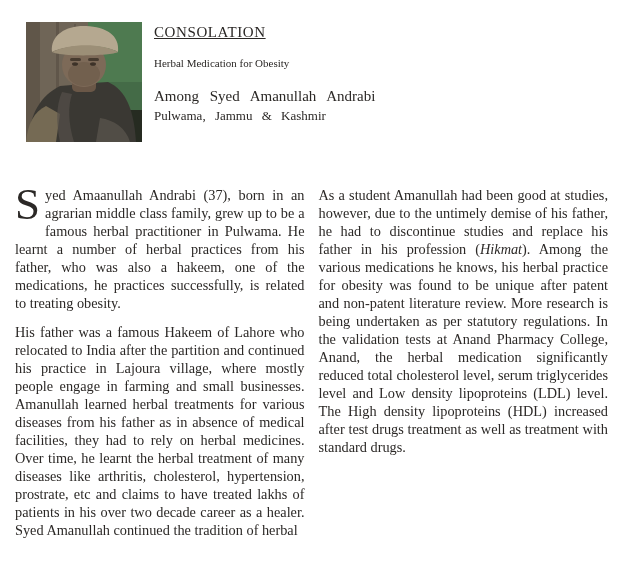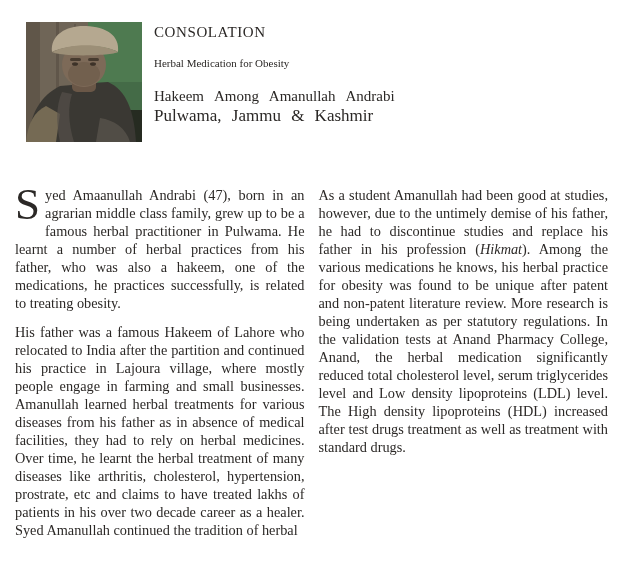--- a/index.html
+++ b/index.html
@@ -25,34 +25,35 @@
     overflow: hidden;
   }
   .header-text {
     margin-left: 12px;
     padding-top: 2px;
   }
   .section-title {
     font-size: 15px;
     line-height: 16px;
     letter-spacing: 0.6px;
+    text-decoration: underline;
   }
   .article-title {
     font-size: 11px;
     line-height: 16px;
     margin-top: 15px;
   }
   .author-block { margin-top: 16px; }
   .author-name {
     font-size: 15px;
     line-height: 19px;
     word-spacing: 7px;
   }
   .author-location {
-    font-size: 17px;
+    font-size: 13px;
     line-height: 19px;
     word-spacing: 6px;
   }
   
   .columns {
     display: flex;
     gap: 14px;
     padding: 0 15px;
     margin-top: 44px;
   }
@@ -109,31 +110,31 @@
 
         <path d="M26,30 C24,12 42,3 60,4 C80,5 94,13 92,30 C78,22 42,22 26,30 Z" fill="#b5a890"></path>
         <path d="M26,30 C44,21 76,21 92,30 C86,34 34,35 26,30 Z" fill="#9c8f77"></path>
       </svg>
     </div>
 
     <div class="header-text">
       <div class="section-title">CONSOLATION</div>
       <div class="article-title">Herbal Medication for Obesity</div>
       <div class="author-block">
-        <div class="author-name">Hakeem Among Amanullah Andrabi</div>
+        <div class="author-name">Among Syed Amanullah Andrabi</div>
         <div class="author-location">Pulwama, Jammu &amp; Kashmir</div>
       </div>
     </div>
 
   </div>
 
   <div class="columns">
 
     <section class="col">
-      <p><span class="dropcap">S</span><span>yed Amaanullah Andrabi (47), born in an agrarian middle class family, grew up to be a famous herbal practitioner in Pulwama. He learnt a number of herbal practices from his father, who was also a hakeem, one of the medications, he practices successfully, is related to treating obesity.</span></p>
+      <p><span class="dropcap">S</span><span>yed Amaanullah Andrabi (37), born in an agrarian middle class family, grew up to be a famous herbal practitioner in Pulwama. He learnt a number of herbal practices from his father, who was also a hakeem, one of the medications, he practices successfully, is related to treating obesity.</span></p>
       <p>His father was a famous Hakeem of Lahore who relocated to India after the partition and continued his practice in Lajoura village, where mostly people engage in farming and small businesses. Amanullah learned herbal treatments for various diseases from his father as in absence of medical facilities, they had to rely on herbal medicines. Over time, he learnt the herbal treatment of many diseases like arthritis, cholesterol, hypertension, prostrate, etc and claims to have treated lakhs of patients in his over two decade career as a healer. Syed Amanullah continued the tradition of herbal</p>
     </section>
 
     <section class="col">
       <p><span>As a student Amanullah had been good at studies, however, due to the untimely demise of his father, he had to discontinue studies and replace his father in his profession (</span><span class="italic">Hikmat</span><span>). Among the various medications he knows, his herbal practice for obesity was found to be unique after patent and non-patent literature review. More research is being undertaken as per statutory regulations. In the validation tests at Anand Pharmacy College, Anand, the herbal medication significantly reduced total cholesterol level, serum triglycerides level and Low density lipoproteins (LDL) level. The High density lipoproteins (HDL) increased after test drugs treatment as well as treatment with standard drugs.</span></p>
     </section>
 
   </div>
 
 </div>

